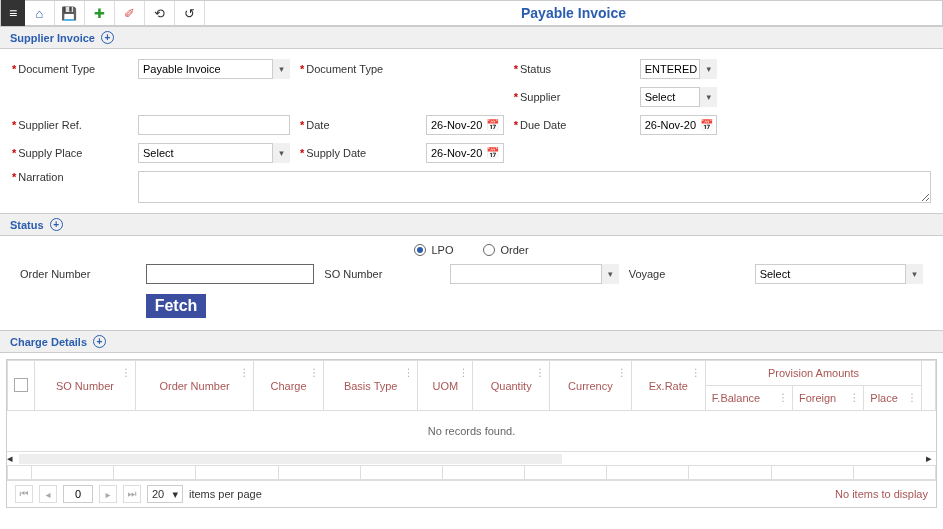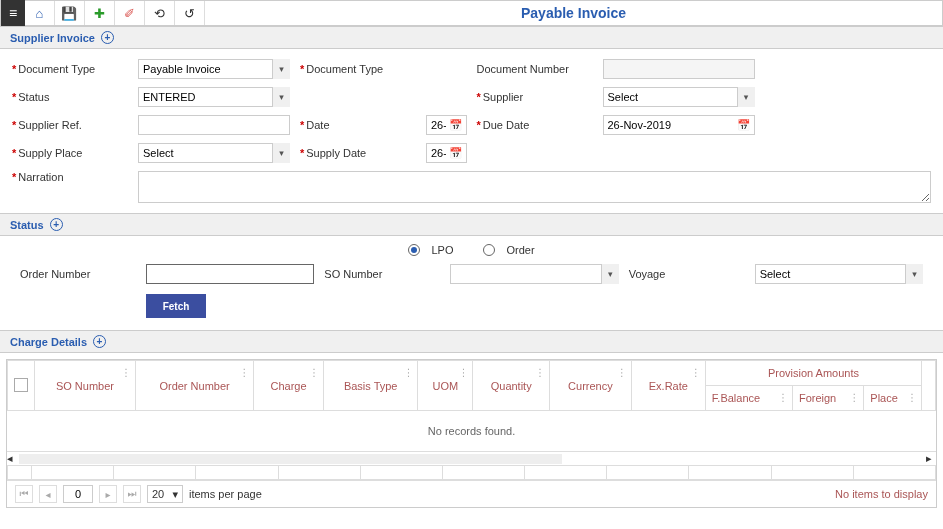--- a/index.html
+++ b/index.html
@@ -25,25 +25,25 @@
   .input.readonly { background:#f5f5f5; }
   .select-wrap { position:relative; flex:1; }
   .select-wrap .input { width:100%; padding-right:18px; }
   .select-caret { position:absolute; right:0; top:0; width:18px; height:20px; border-left:1px solid #ccc; background:#f0f0f0; display:flex; align-items:center; justify-content:center; font-size:9px; color:#555; }
   .date-wrap { position:relative; flex:1; }
   .date-wrap .input { width:100%; padding-right:20px; }
   .date-icon { position:absolute; right:2px; top:2px; width:16px; height:16px; display:flex; align-items:center; justify-content:center; color:#666; font-size:11px;}
   .narration-row { display:flex; align-items:flex-start; gap:6px; margin-top:8px;}
   .narration-row textarea { flex:1; height:32px; border:1px solid #ccc; resize:both; font-size:11px; padding:4px; }
   .search-row { display:flex; justify-content:center; gap:30px; padding:8px 0 4px 0; align-items:center;}
-  .radio-item { display:flex; align-items:flex-start; gap:11px; }
+  .radio-item { display:flex; align-items:flex-start; gap:5px; }
   .radio-dot { width:12px;height:12px;border:1px solid #666;border-radius:50%; display:inline-block; position:relative;}
   .radio-dot.checked::after { content:''; position:absolute; width:6px;height:6px;background:#2a5db0;border-radius:50%; top:2px;left:2px;}
   .search-grid { display:grid; grid-template-columns: 1fr 1fr 1fr; gap:10px; padding:4px 20px 12px 20px; align-items:center; }
-  .fetch-btn { background:#3b4ea0; color:#fff; border:none; width:60px; height:24px; font-size:10px; cursor:pointer; font-weight:bold;}
+  .fetch-btn { background:#3b4ea0; color:#fff; border:none; width:60px; height:24px; font-size:16px; cursor:pointer; font-weight:bold;}
   .grid-wrap { margin:6px; border:1px solid #ccc; }
   .group-bar { background:#fff; padding:10px 12px; border-bottom:1px solid #ddd; color:#666; }
   .grid-table { width:100%; border-collapse:collapse; }
   .grid-table th { border:1px solid #ddd; background:#fff; color:#a55; font-weight:normal; text-align:left; padding:6px 6px; font-size:11px; position:relative; }
   .grid-table th .dots { position:absolute; right:4px; top:6px; color:#aaa; font-size:10px;}
   .grid-table .group-head th { text-align:center; color:#a55; }
   .no-records { text-align:center; padding:14px; color:#666; }
   .sb-row { border-top:1px solid #ddd; height:14px; display:flex; }
   .sb-track { height:10px; background:#eee; flex:0.6; margin:2px; }
   .pager { display:flex; align-items:center; padding:4px 8px; border-top:1px solid #ddd; gap:6px; }
@@ -86,26 +86,20 @@
     </div>
     <div class="field" style="grid-column:1;grid-row:1;">
       <div class="label">
           <span class="req">*</span>
           <span>Document Type</span>
         </div>
       <div class="select-wrap">
         <input class="input" readonly="" value="Payable Invoice" style="">
         <div class="select-caret">▾</div>
       </div>
-    </div>
-    <div class="field">
-      <div class="label">
-          <span>Document Number</span>
-        </div>
-      <input class="input readonly" readonly="" style="">
     </div>
     <div class="field">
       <div class="label">
           <span class="req">*</span>
           <span>Status</span>
         </div>
       <div class="select-wrap">
         <input class="input" readonly="" value="ENTERED" style="">
         <div class="select-caret">▾</div>
       </div>

